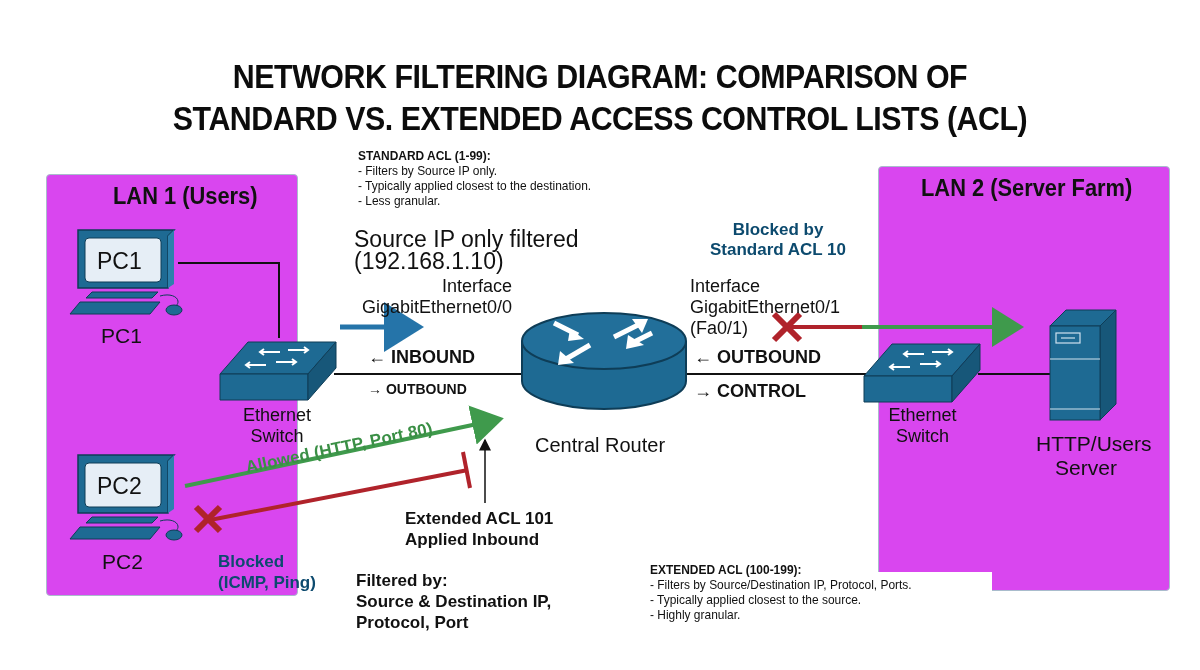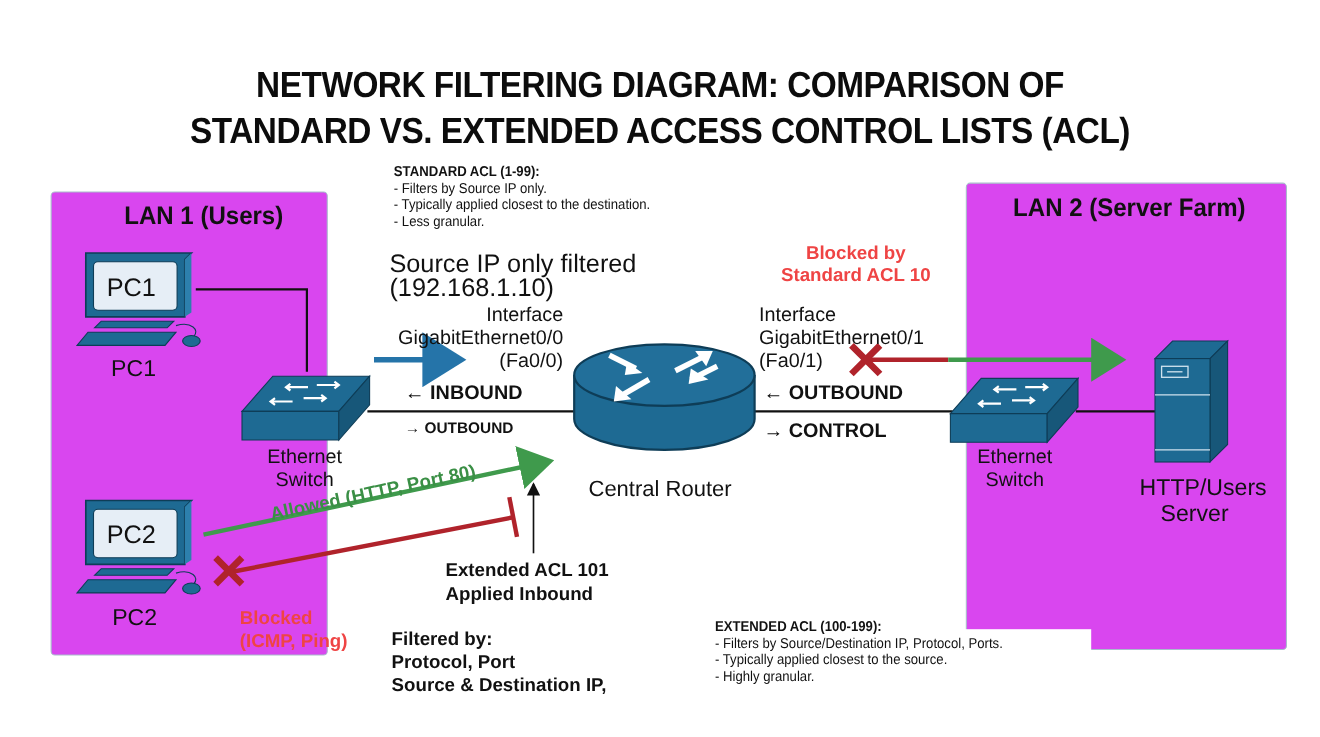--- a/index.html
+++ b/index.html
@@ -13,21 +13,21 @@
   .lan { position: absolute; background: #d946ef; border: 1.5px solid #a9bccc;
          border-radius: 4px; text-decoration: underline; }
   .lan1 { left: 46px; top: 174px; width: 250px; height: 420px; }
   .lan2 { left: 862px; top: 166px; width: 290px; height: 423px; margin-left: 16px; }
   .lan-title { position: absolute; font-weight: bold; font-size: 23px; color: #111;
                transform: scaleX(0.95); transform-origin: left; }
   .txt { position: absolute; white-space: nowrap; }
   .small { font-size: 13px; line-height: 15px; transform: scaleX(0.92); transform-origin: left; }
   .mid { font-size: 19px; line-height: 22px; }
   .bold { font-weight: bold; }
-  .red { color: #ef4444; }
+  .red { color: #0c4a6e; }
   .green { color: #3a8f45; }
   svg.overlay { position: absolute; left: 0; top: 0; }
 </style>
 </head>
 <body>
 
 <div class="title t1">NETWORK FILTERING DIAGRAM: COMPARISON OF</div>
 <div class="title t2">STANDARD VS. EXTENDED ACCESS CONTROL LISTS (ACL)</div>
 
 <div class="lan lan1">
@@ -168,21 +168,20 @@
 </div>
 
 <div class="txt mid" style="left:354px; top:228px; font-size:23px;">
   <div>Source IP only filtered</div>
   <div>(192.168.1.10)</div>
 </div>
 
 <div class="txt" style="left:340px; top:276px; width:172px; text-align:right; font-size:18px; line-height:21px;">
   <div>Interface</div>
   <div>GigabitEthernet0/0</div>
-  <div>(Fa0/0)</div>
 </div>
 <div class="txt bold" style="left:368px; top:347px; font-size:18px;">← INBOUND</div>
 <div class="txt bold" style="left:368px; top:381px; font-size:14px;">→ OUTBOUND</div>
 
 <div class="txt bold red" style="left:703px; top:220px; font-size:17px; text-align:center; width:150px; line-height:20px;">
   <div>Blocked by</div>
   <div>Standard ACL 10</div>
 </div>
 
 <div class="txt" style="left:690px; top:276px; font-size:18px; line-height:21px;">
@@ -200,22 +199,22 @@
   <div>(ICMP, Ping)</div>
 </div>
 
 <div class="txt bold" style="left:405px; top:508px; font-size:17px; line-height:21px;">
   <div>Extended ACL 101</div>
   <div>Applied Inbound</div>
 </div>
 
 <div class="txt bold" style="left:356px; top:570px; font-size:17px; line-height:21px;">
   <div>Filtered by:</div>
+  <div>Source &amp; Destination IP,</div>
   <div>Protocol, Port</div>
-  <div>Source &amp; Destination IP,</div>
 </div>
 
 <div style="position:absolute; left:862px; top:572px; width:130px; height:30px; background:#fff;"></div>
 <div class="txt small" style="left:650px; top:562px;">
   <div class="bold">EXTENDED ACL (100-199):</div>
   <div>- Filters by Source/Destination IP, Protocol, Ports.</div>
   <div>- Typically applied closest to the source.</div>
   <div>- Highly granular.</div>
 </div>
 

